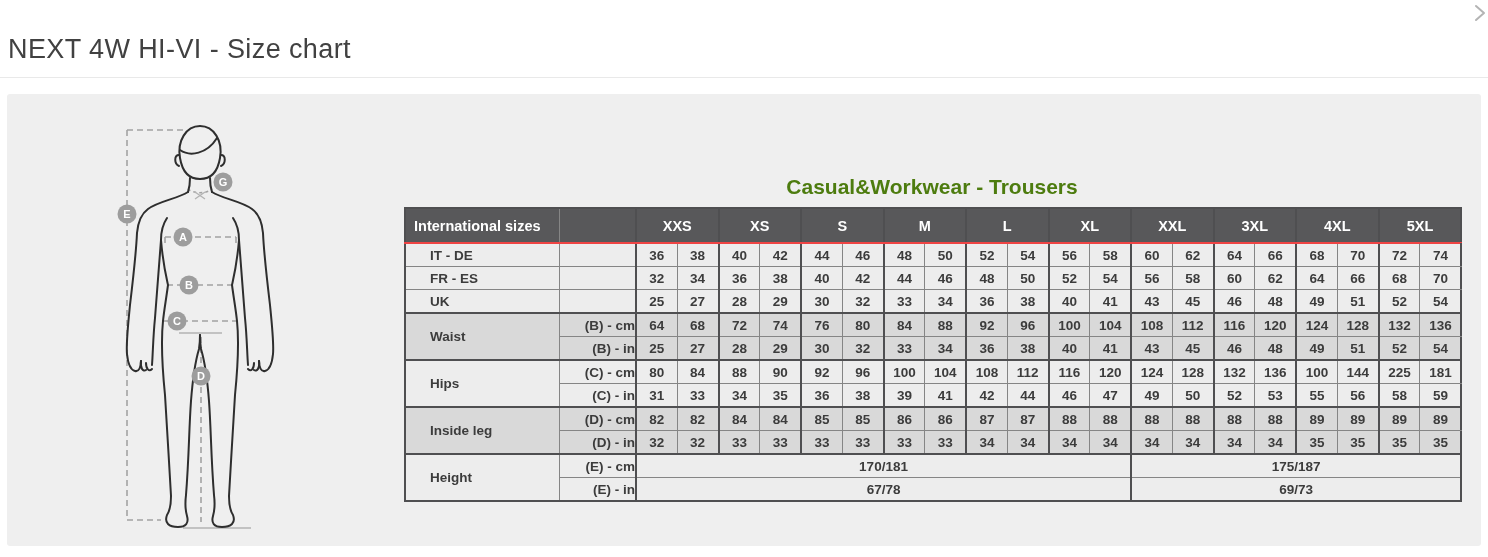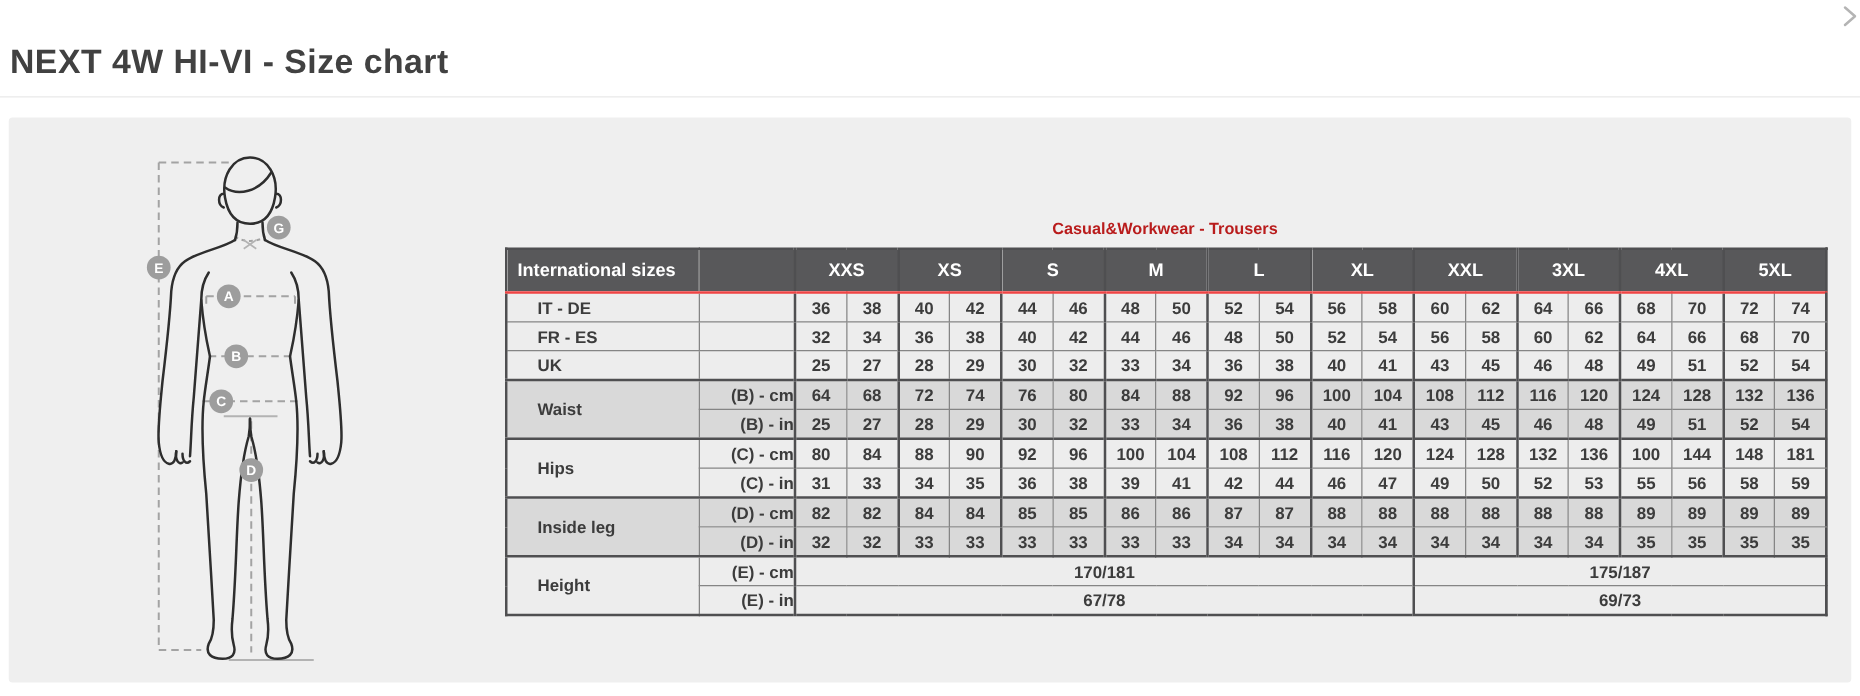--- a/index.html
+++ b/index.html
@@ -1,25 +1,25 @@
 <!DOCTYPE html>
 <html><head>
 <meta charset="utf-8">
 <style>
   html,body{margin:0;padding:0;background:#ffffff;}
   #screen{position:relative;width:1488px;height:557px;background:#ffffff;overflow:hidden;
           font-family:"Liberation Sans",sans-serif;}
-  .page-title{position:absolute;left:8px;top:16px;font-size:27px;font-weight:700;
+  .page-title{position:absolute;left:8px;top:16px;font-size:27px;font-weight:400;
               color:#414141;letter-spacing:.4px;}
   .chevron{position:absolute;left:1470px;top:2px;width:20px;height:22px;color:#b4b4b4;}
   .divider{position:absolute;left:0;top:77px;width:1488px;height:1px;background:#e9e9e9;}
   .panel{position:absolute;left:7px;top:94px;width:1474px;height:452px;background:#efefef;border-radius:3px;}
   .figure-svg{position:absolute;left:95px;top:112px;width:180px;height:432px;}
   .table-wrap{position:absolute;left:404px;top:175px;width:1056px;}
-  .table-title{width:1056px;text-align:center;font-size:13px;font-weight:700;color:#b91c1c;margin:0 0 8px 0;}
+  .table-title{width:1056px;text-align:center;font-size:21px;font-weight:700;color:#4d7c0f;margin:0 0 8px 0;}
   table.size-table{border-collapse:collapse;table-layout:fixed;width:1056px;border:2px solid #4f4f51;}
   .size-table th,.size-table td{border:1px solid #858585;height:22px;padding:0;
       font-size:13.5px;font-weight:700;color:#3c3c3c;text-align:center;overflow:hidden;white-space:nowrap;}
   .size-table thead th{background:#58585a;color:#ffffff;height:33px;font-size:14.5px;
       border-bottom:2px solid #ef4444;}
   .size-table thead th.corner{text-align:left;padding-left:8px;}
   .size-table td.label{text-align:left;padding-left:24px;}
   .size-table td.unit{text-align:right;padding-left:12px;}
   .size-table tr.light td{background:#ededed;}
   .size-table tr.shaded td{background:#d9d9d9;}
@@ -282,21 +282,21 @@
             <td class="size-start val">108</td>
             <td class="val">112</td>
             <td class="size-start val">116</td>
             <td class="val">120</td>
             <td class="size-start val">124</td>
             <td class="val">128</td>
             <td class="size-start val">132</td>
             <td class="val">136</td>
             <td class="size-start val">100</td>
             <td class="val">144</td>
-            <td class="size-start val">148</td>
+            <td class="size-start val">225</td>
             <td class="val">181</td>
           </tr>
           <tr class="light">
             <td class="unit">(C) - in</td>
             <td class="size-start val">31</td>
             <td class="val">33</td>
             <td class="size-start val">34</td>
             <td class="val">35</td>
             <td class="size-start val">36</td>
             <td class="val">38</td>

